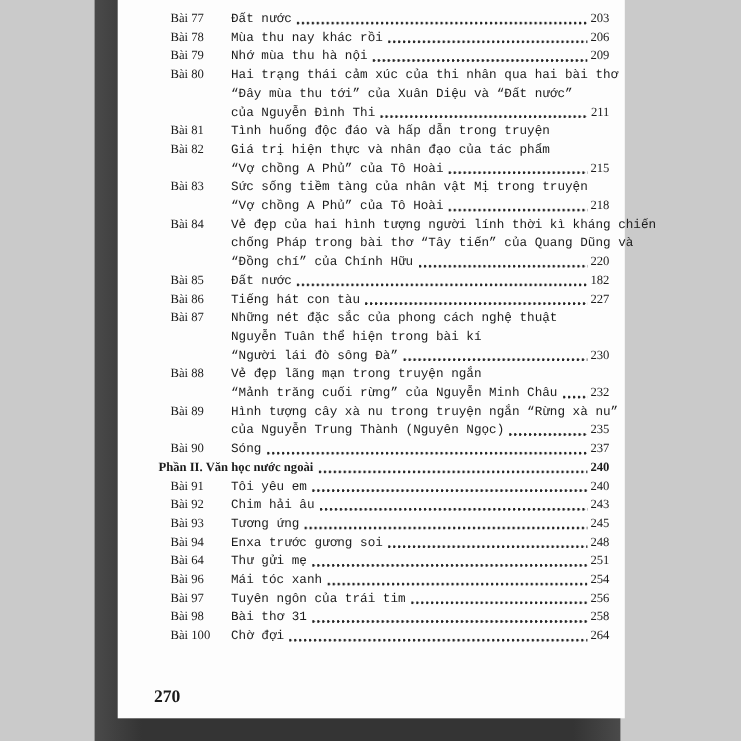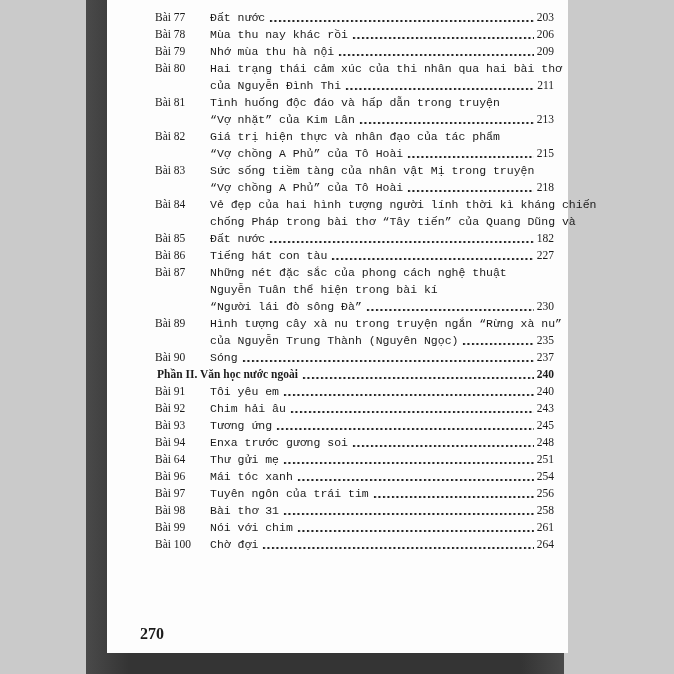--- a/index.html
+++ b/index.html
@@ -25,21 +25,21 @@
   .dots {
     flex: 1 1 auto; align-self: flex-end;
     height: 4px; min-width: 10px;
     margin: 0 3px 3px 4px;
     background-image: radial-gradient(circle at 2px 2px, #222 1px, transparent 1.4px);
     background-size: 4.5px 4px;
     background-repeat: repeat-x;
   }
   .pg { flex: none; }
   .section { font-weight: bold; }
-  .section .lab { width: auto; margin-left: 17px; }
+  .section .lab { width: auto; margin-left: 4px; }
   .folio {
     position: absolute; left: 33px; bottom: 10px;
     font-weight: bold; font-size: 16px;
   }
 </style>
 </head>
 <body>
 
 <div class="scene">
   <div class="book-edge">
@@ -69,36 +69,34 @@
               <span class="pg">209</span>
             </div>
           </div>
           <div class="entry">
             <div class="row">
               <span class="lab">Bài 80</span>
               <span class="tt">Hai trạng thái cảm xúc của thi nhân qua hai bài thơ</span>
             </div>
             <div class="row">
               <span class="lab"></span>
+              <span class="tt">“Đây mùa thu tới” của Xuân Diệu và “Đất nước”</span>
+            </div>
+            <div class="row">
+              <span class="lab"></span>
               <span class="tt">của Nguyễn Đình Thi</span>
               <span class="dots"></span>
               <span class="pg">211</span>
             </div>
           </div>
           <div class="entry">
             <div class="row">
               <span class="lab">Bài 81</span>
               <span class="tt">Tình huống độc đáo và hấp dẫn trong truyện</span>
             </div>
-            <div class="row">
-              <span class="lab"></span>
-              <span class="tt">“Vợ nhặt” của Kim Lân</span>
-              <span class="dots"></span>
-              <span class="pg">213</span>
-            </div>
           </div>
           <div class="entry">
             <div class="row">
               <span class="lab">Bài 82</span>
               <span class="tt">Giá trị hiện thực và nhân đạo của tác phẩm</span>
             </div>
             <div class="row">
               <span class="lab"></span>
               <span class="tt">“Vợ chồng A Phủ” của Tô Hoài</span>
               <span class="dots"></span>
@@ -119,20 +117,26 @@
           </div>
           <div class="entry">
             <div class="row">
               <span class="lab">Bài 84</span>
               <span class="tt">Vẻ đẹp của hai hình tượng người lính thời kì kháng chiến</span>
             </div>
             <div class="row">
               <span class="lab"></span>
               <span class="tt">chống Pháp trong bài thơ “Tây tiến” của Quang Dũng và</span>
             </div>
+            <div class="row">
+              <span class="lab"></span>
+              <span class="tt">“Đồng chí” của Chính Hữu</span>
+              <span class="dots"></span>
+              <span class="pg">220</span>
+            </div>
           </div>
           <div class="entry">
             <div class="row">
               <span class="lab">Bài 85</span>
               <span class="tt">Đất nước</span>
               <span class="dots"></span>
               <span class="pg">182</span>
             </div>
           </div>
           <div class="entry">
@@ -154,20 +158,32 @@
             </div>
             <div class="row">
               <span class="lab"></span>
               <span class="tt">“Người lái đò sông Đà”</span>
               <span class="dots"></span>
               <span class="pg">230</span>
             </div>
           </div>
           <div class="entry">
             <div class="row">
+              <span class="lab">Bài 88</span>
+              <span class="tt">Vẻ đẹp lãng mạn trong truyện ngắn</span>
+            </div>
+            <div class="row">
+              <span class="lab"></span>
+              <span class="tt">“Mảnh trăng cuối rừng” của Nguyễn Minh Châu</span>
+              <span class="dots"></span>
+              <span class="pg">232</span>
+            </div>
+          </div>
+          <div class="entry">
+            <div class="row">
               <span class="lab">Bài 89</span>
               <span class="tt">Hình tượng cây xà nu trong truyện ngắn “Rừng xà nu”</span>
             </div>
             <div class="row">
               <span class="lab"></span>
               <span class="tt">của Nguyễn Trung Thành (Nguyên Ngọc)</span>
               <span class="dots"></span>
               <span class="pg">235</span>
             </div>
           </div>
@@ -242,28 +258,20 @@
               <span class="dots"></span>
               <span class="pg">256</span>
             </div>
           </div>
           <div class="entry">
             <div class="row">
               <span class="lab">Bài 98</span>
               <span class="tt">Bài thơ 31</span>
               <span class="dots"></span>
               <span class="pg">258</span>
-            </div>
-          </div>
-          <div class="entry">
-            <div class="row">
-              <span class="lab">Bài 99</span>
-              <span class="tt">Nói với chim</span>
-              <span class="dots"></span>
-              <span class="pg">261</span>
             </div>
           </div>
           <div class="entry">
             <div class="row">
               <span class="lab">Bài 100</span>
               <span class="tt">Chờ đợi</span>
               <span class="dots"></span>
               <span class="pg">264</span>
             </div>
           </div>

